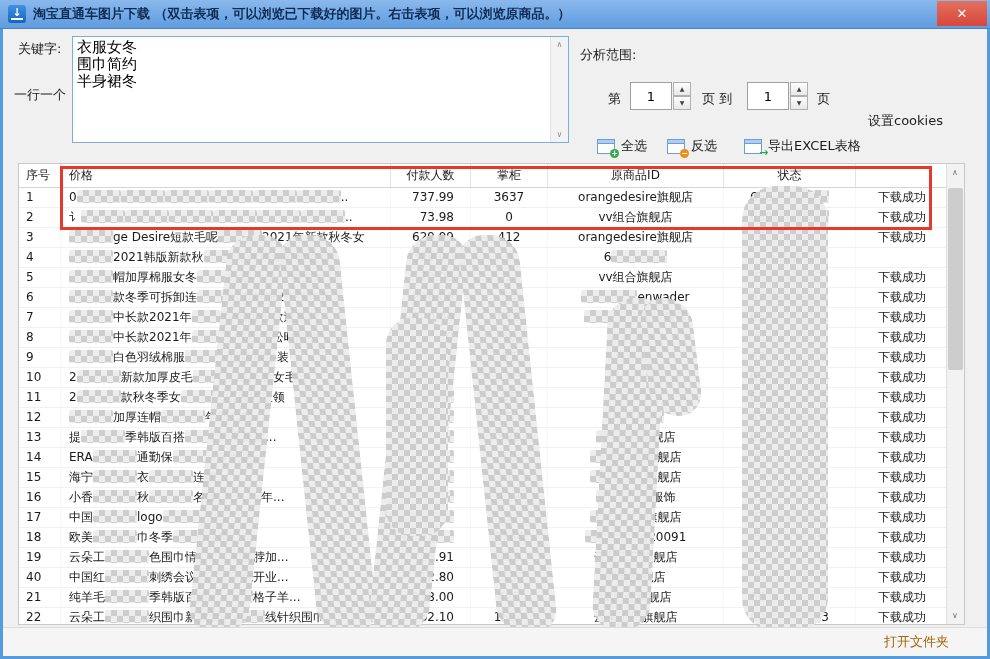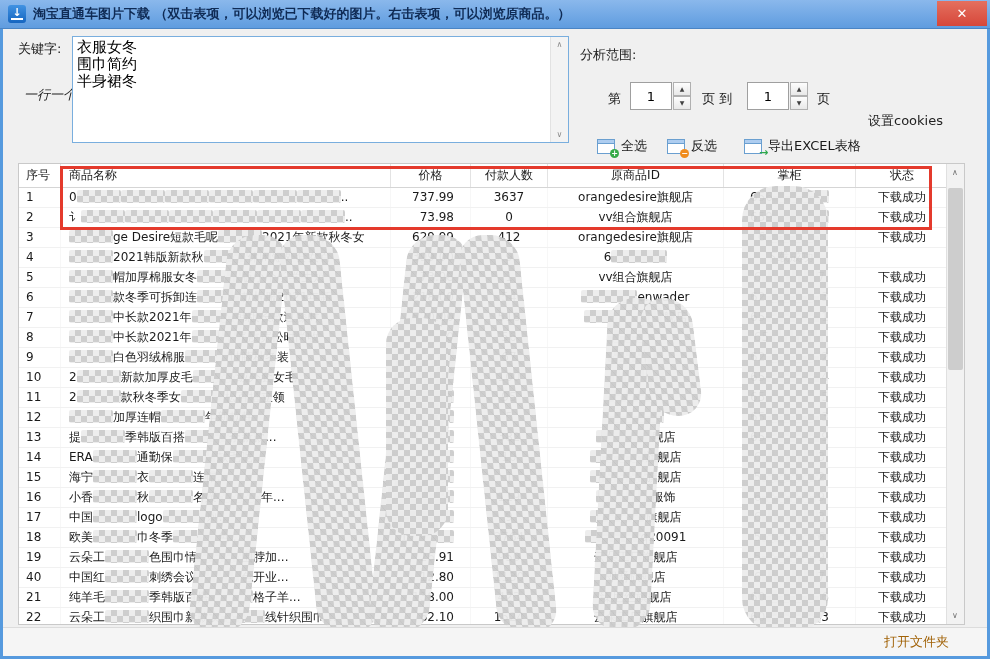--- a/index.html
+++ b/index.html
@@ -86,21 +86,21 @@
         <span class="g">↓</span>
       </div>
     <div class="title-text">淘宝直通车图片下载 （双击表项，可以浏览已下载好的图片。右击表项，可以浏览原商品。）</div>
     <div class="close-btn">✕</div>
   </div>
   <div class="frame l"></div>
   <div class="frame r"></div>
   <div class="frame b"></div>
 
   <div class="lbl" style="left:18px;top:40px;">关键字:</div>
-  <div class="lbl" style="left:24px;top:86px;font-style:italic;">一行一个</div>
+  <div class="lbl" style="left:14px;top:86px;">一行一个</div>
   <div class="ta-wrap">
     <textarea spellcheck="false" style="">衣服女冬
 围巾简约
 半身裙冬</textarea>
     <div class="ta-sb">
       <div class="up">∧</div>
       <div class="dn">∨</div>
     </div>
   </div>
 
@@ -143,25 +143,24 @@
     <span class="tbl-icon">
         <i></i>
         <span class="badge arrow">→</span>
       </span>
     <span>导出EXCEL表格</span>
   </div>
 
   <div class="table">
     <div class="thead">
         <div class="hc">序号</div>
-        <div class="hc">商品名称</div>
         <div class="hc">价格</div>
         <div class="hc">付款人数</div>
+        <div class="hc">掌柜</div>
         <div class="hc">原商品ID</div>
-        <div class="hc">掌柜</div>
         <div class="hc">状态</div>
       </div>
     <div id="tbody">
         <div class="trow">
           <div class="td c0">1</div>
           <div class="td c1"><span>0</span><span class="mosaic inline" style="width: 44px;"></span><span class="mosaic inline" style="width: 44px;"></span><span class="mosaic inline" style="width: 44px;"></span><span class="mosaic inline" style="width: 44px;"></span><span class="mosaic inline" style="width: 44px;"></span><span class="mosaic inline" style="width: 44px;"></span><span>..</span></div>
           <div class="td c2">737.99</div>
           <div class="td c3">3637</div>
           <div class="td c4"><span>orangedesire旗舰店</span></div>
           <div class="td c5"><span>656</span><span class="mosaic inline" style="width: 56px;"></span></div>

